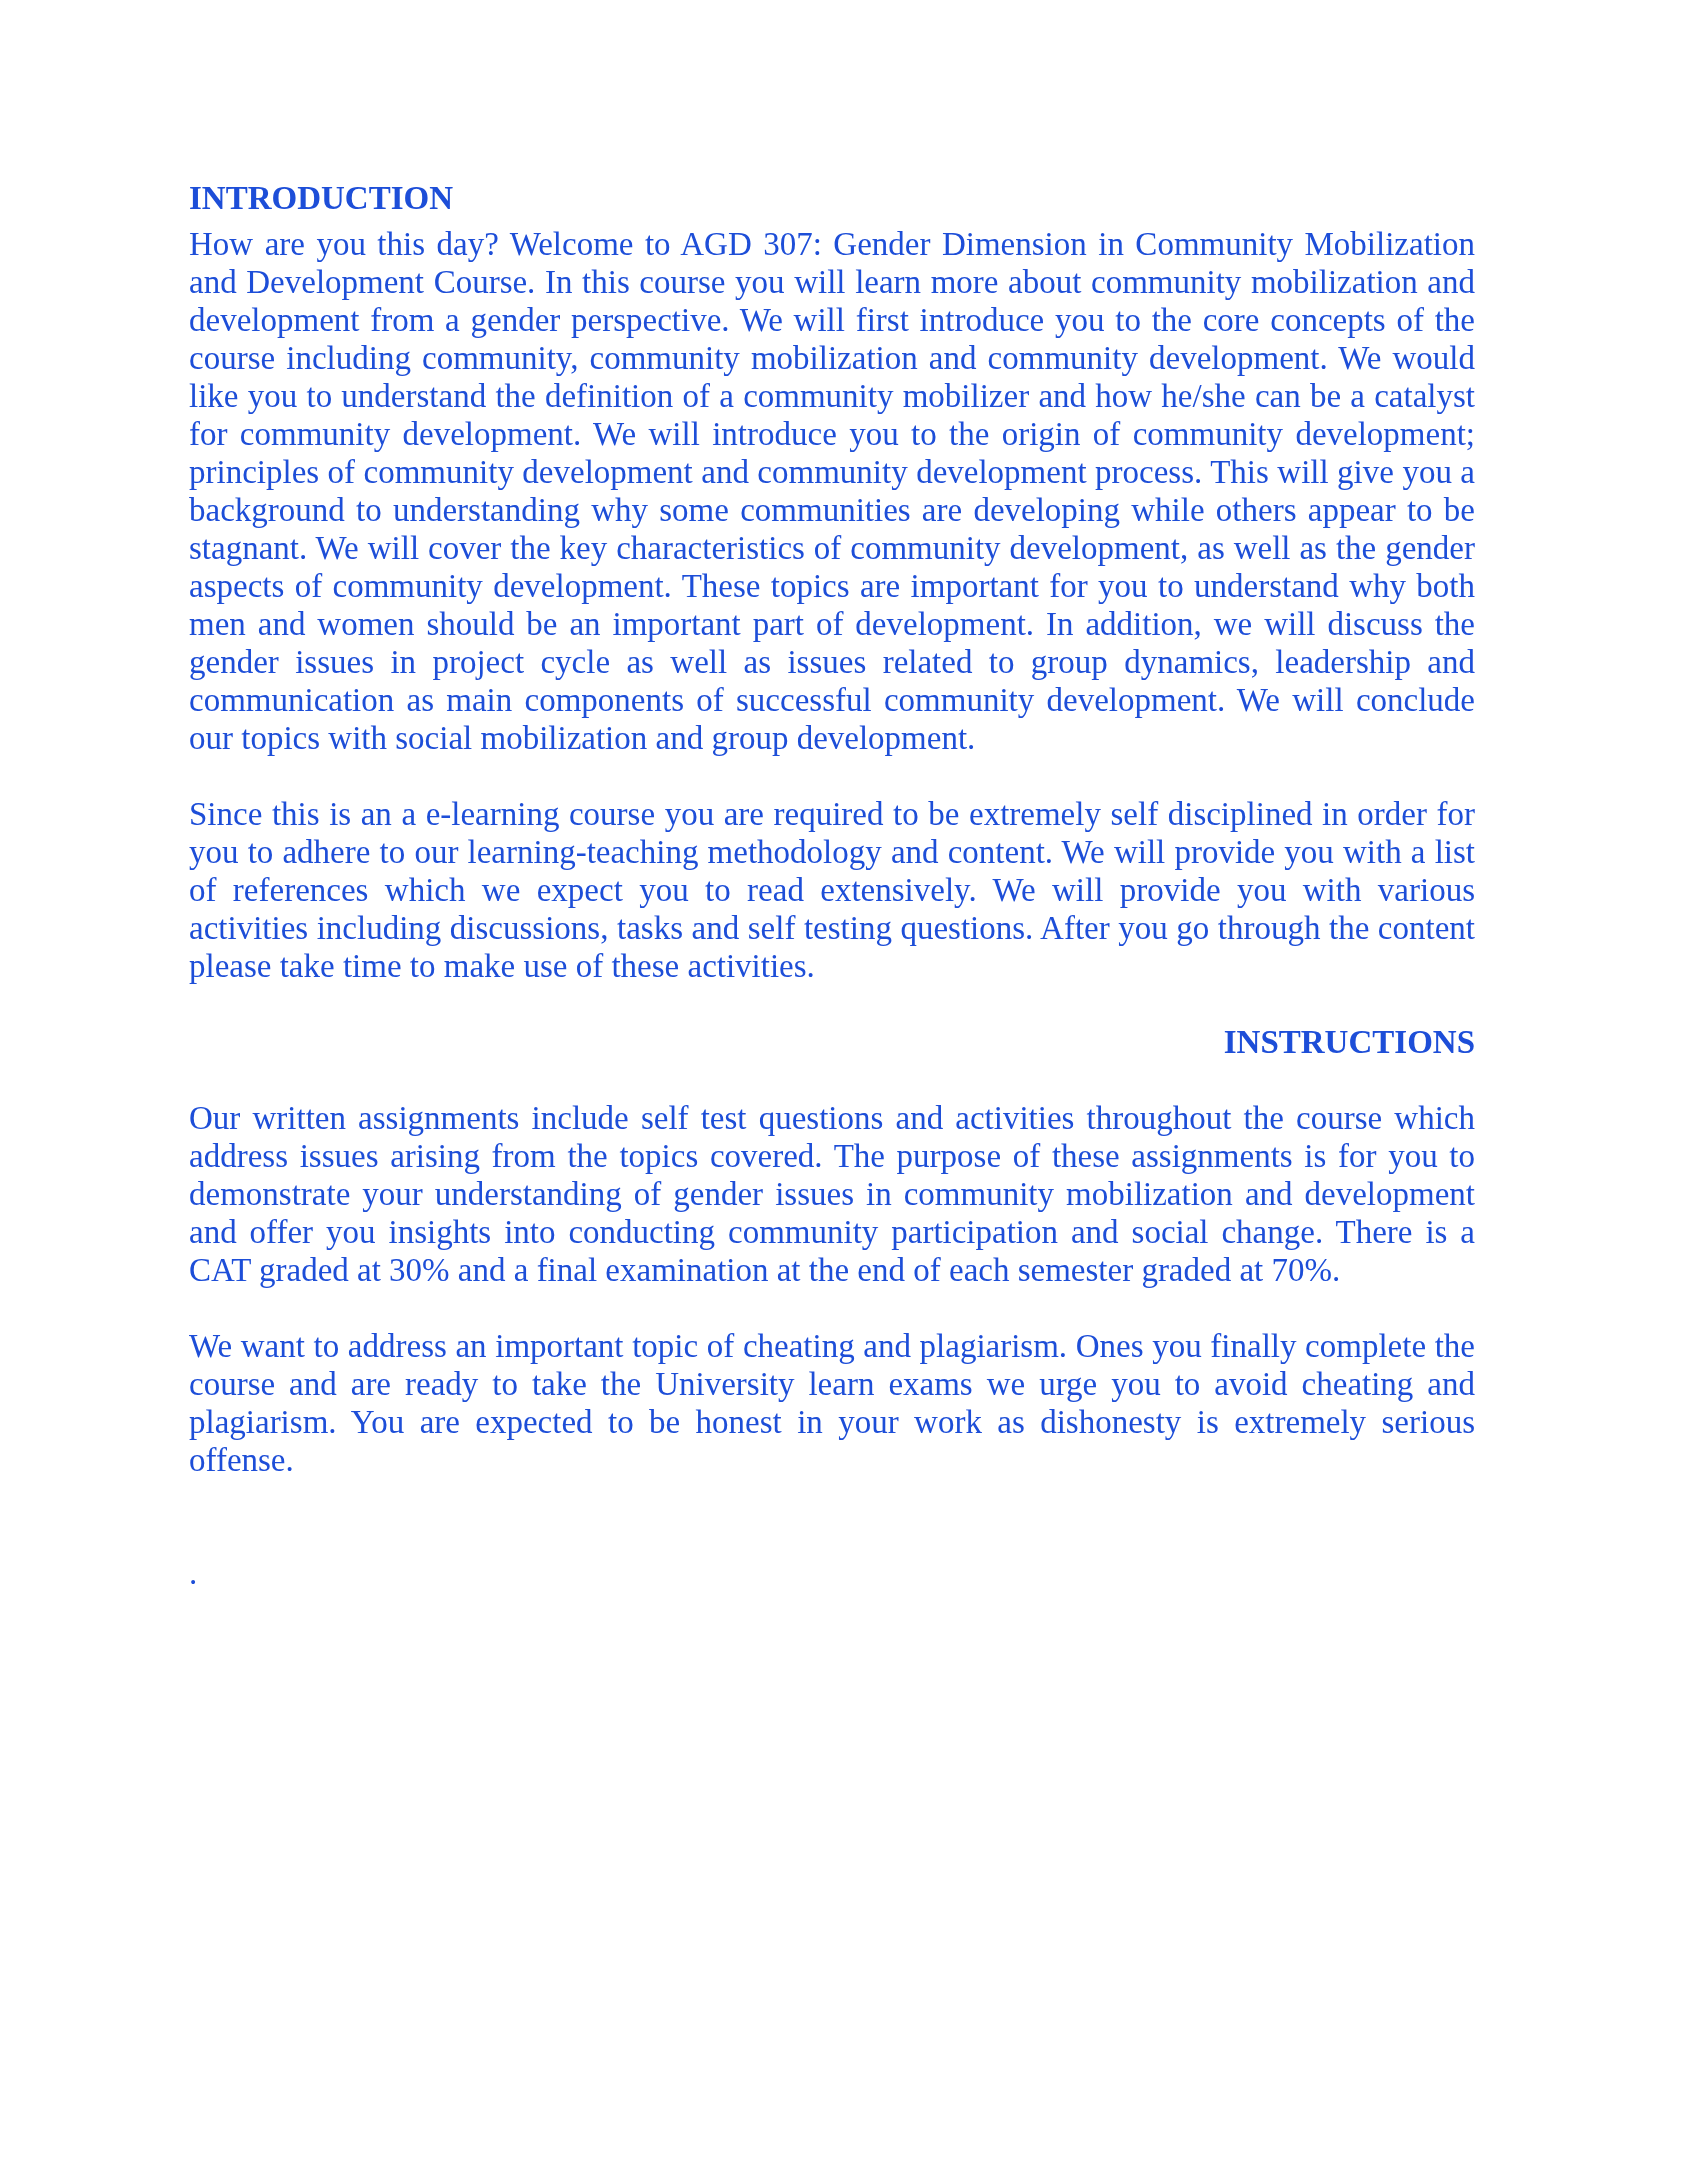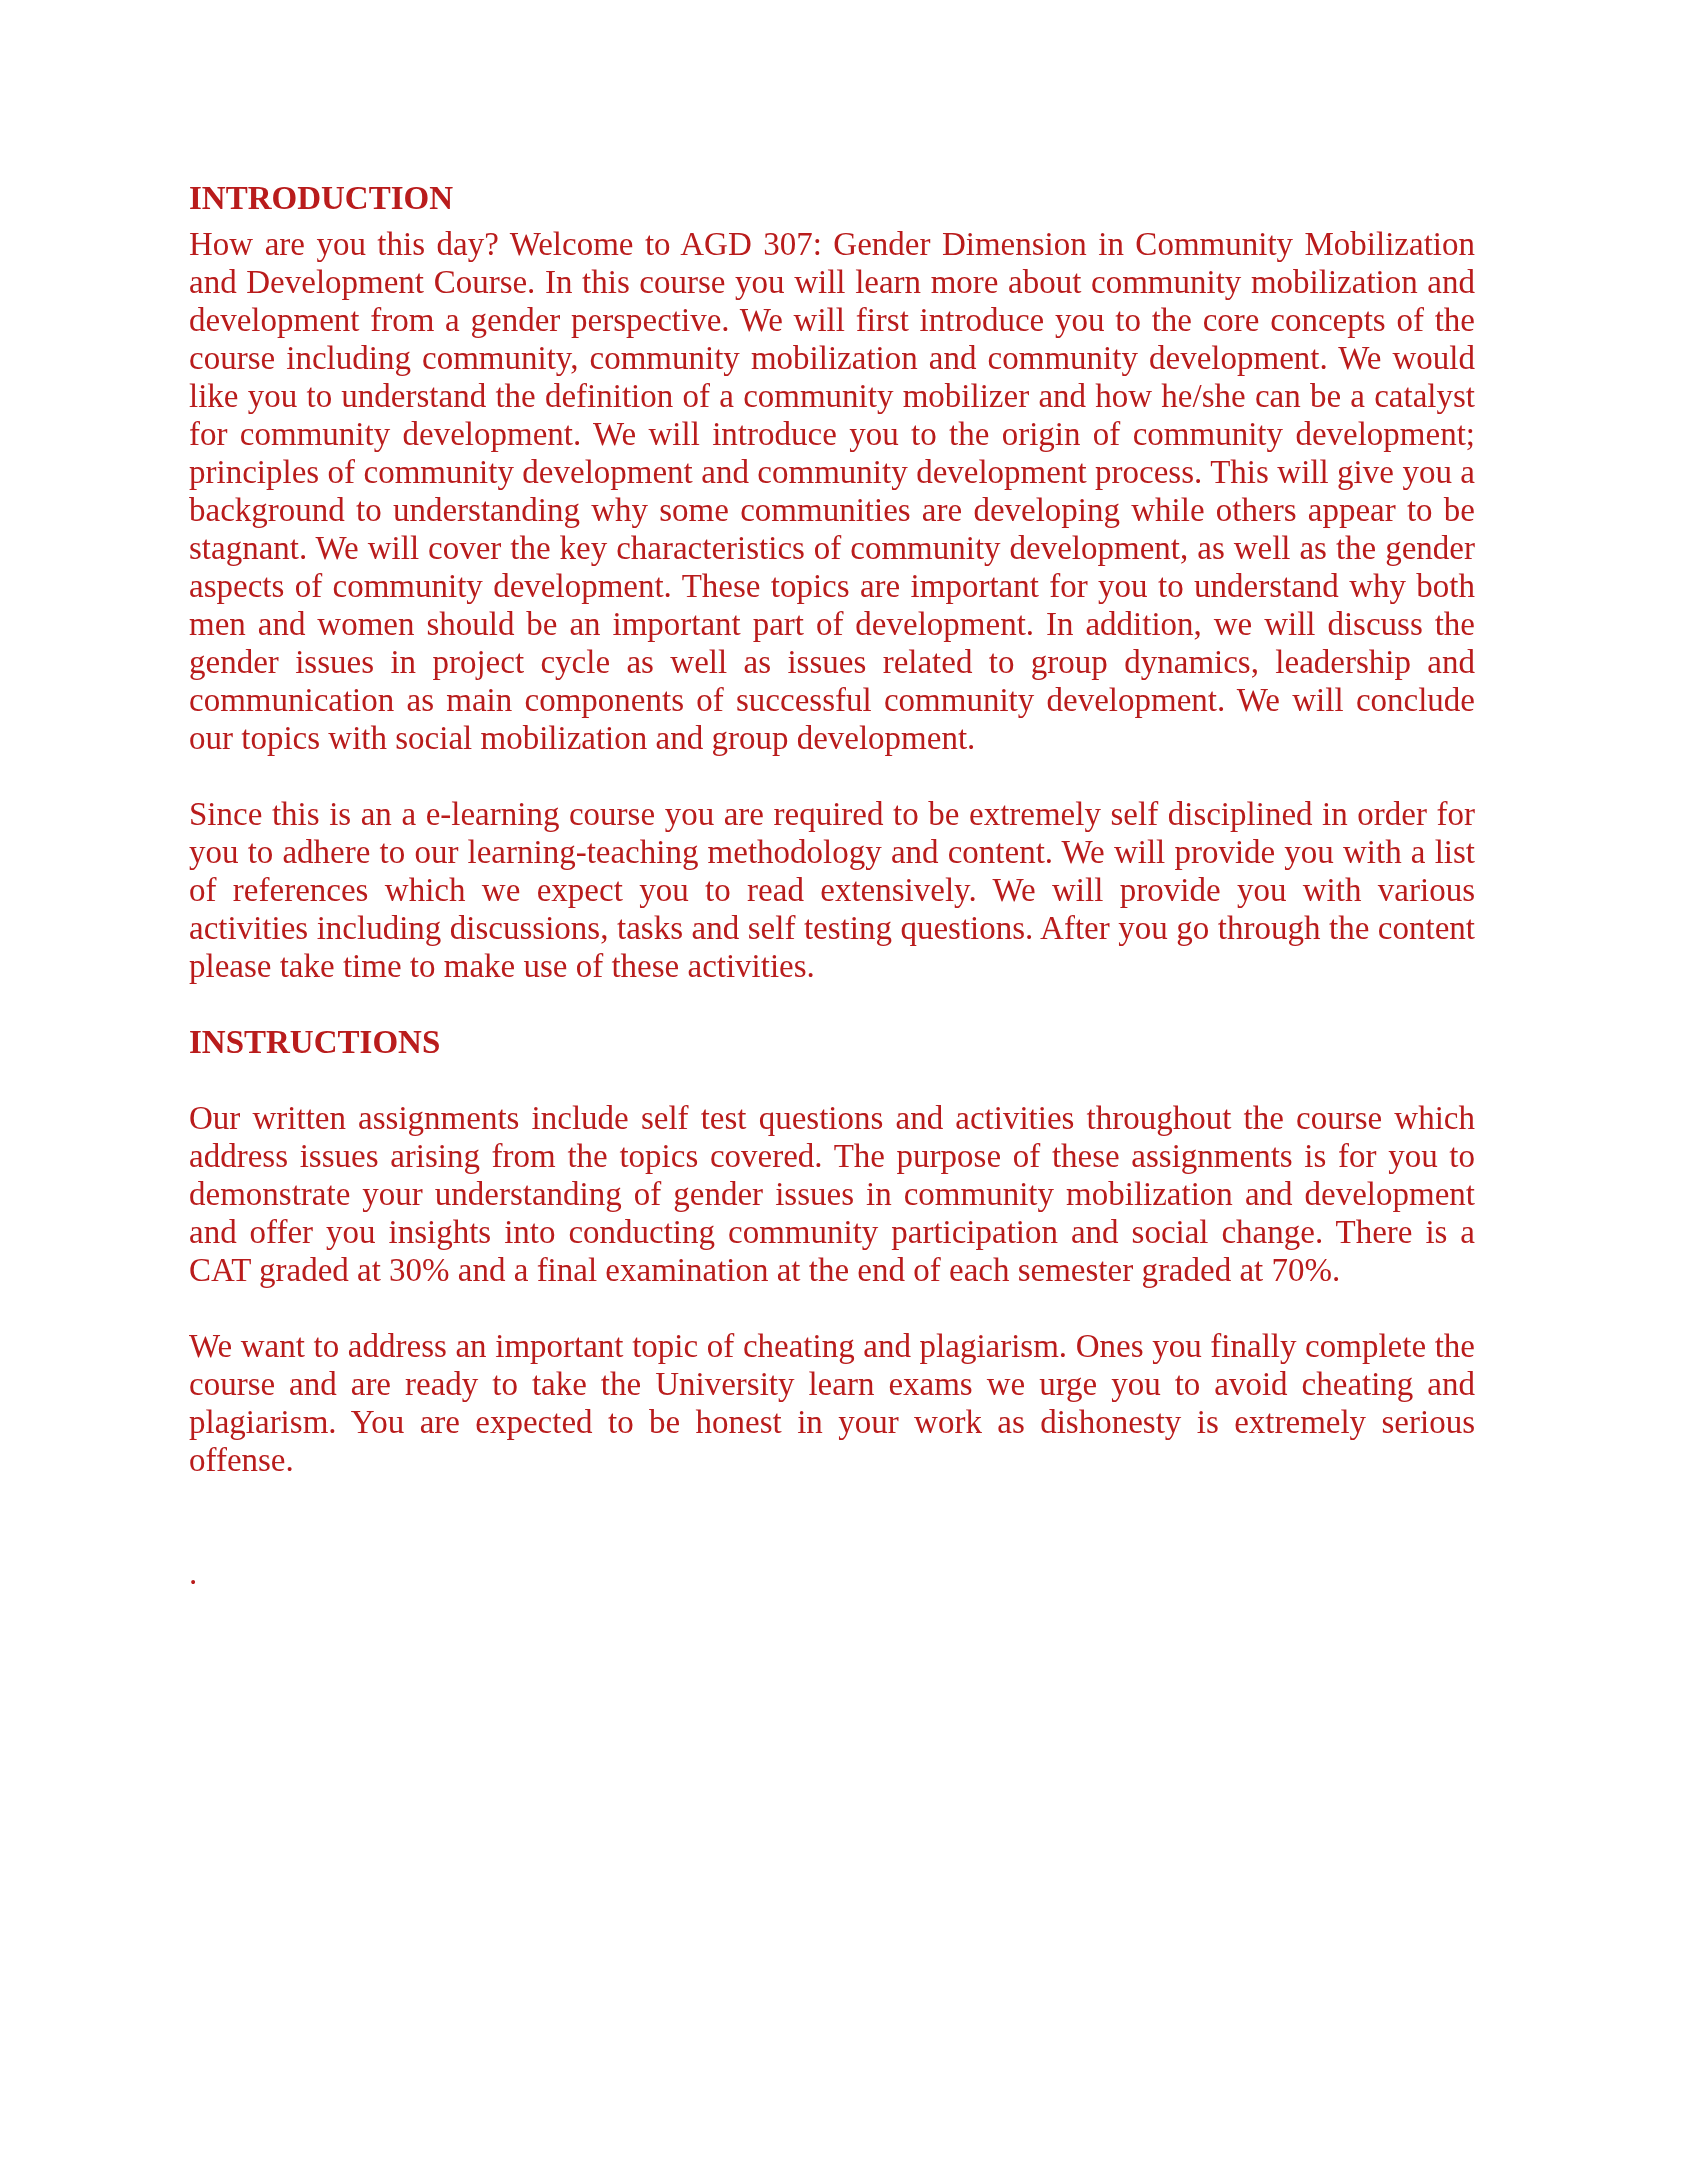--- a/index.html
+++ b/index.html
@@ -24,37 +24,38 @@
   }
   .heading {
     margin: 0;
     font-size: 33px;
     line-height: 38px;
     font-weight: 700;
     text-align: left;
   }
   .heading.spaced {
     margin-top: 38px;
+    text-align: right;
   }
   .para {
     margin: 38px 0 0 0;
     text-align: justify;
   }
   .para.first {
     margin-top: 8px;
   }
   .trailing-mark {
     margin: 75px 0 0 0;
     text-align: left;
   }
 </style>
 </head>
 <body>
 
-<div class="page" style="background: rgb(255, 255, 255); color: #b91c1c; border-radius: 26px;">
+<div class="page" style="background: rgb(255, 255, 255); color: #1d4ed8; border-radius: 26px;">
 
   <section>
     <h2 class="heading">INTRODUCTION</h2>
     <p class="para first">How are you this day? Welcome to AGD 307: Gender Dimension in Community Mobilization and Development Course. In this course you will learn more about community mobilization and development from a gender perspective. We will first introduce you to the core concepts of the course including community, community mobilization and community development. We would like you to understand the definition of a community mobilizer and how he/she can be a catalyst for community development. We will introduce you to the origin of community development; principles of community development and community development process. This will give you a background to understanding why some communities are developing while others appear to be stagnant. We will cover the key characteristics of community development, as well as the gender aspects of community development. These topics are important for you to understand why both men and women should be an important part of development. In addition, we will discuss the gender issues in project cycle as well as issues related to group dynamics, leadership and communication as main components of successful community development. We will conclude our topics with social mobilization and group development.</p>
     <p class="para">Since this is an a e-learning course you are required to be extremely self disciplined in order for you to adhere to our learning-teaching methodology and content. We will provide you with a list of references which we expect you to read extensively. We will provide you with various activities including discussions, tasks and self testing questions. After you go through the content please take time to make use of these activities.</p>
   </section>
 
   <section>
     <h2 class="heading spaced">INSTRUCTIONS</h2>
     <p class="para">Our written assignments include self test questions and activities throughout the course which address issues arising from the topics covered. The purpose of these assignments is for you to demonstrate your understanding of gender issues in community mobilization and development and offer you insights into conducting community participation and social change. There is a CAT graded at 30% and a final examination at the end of each semester graded at 70%.</p>

